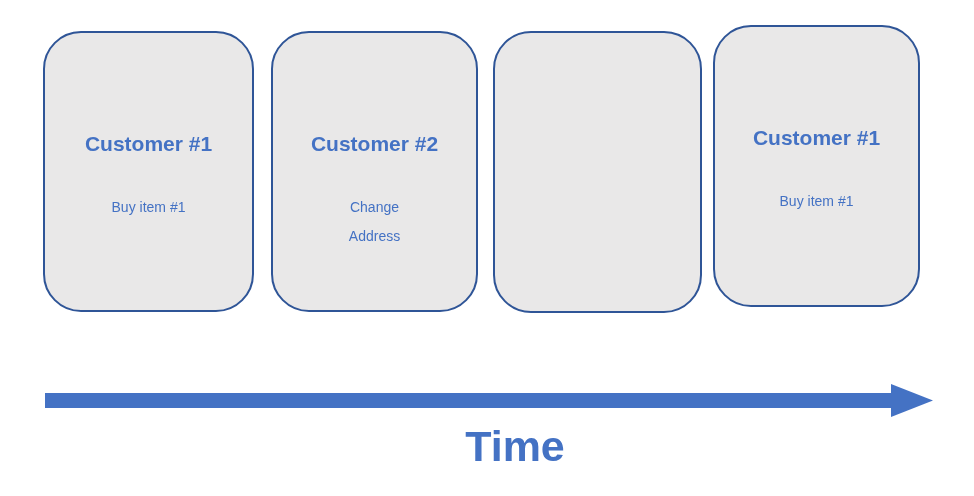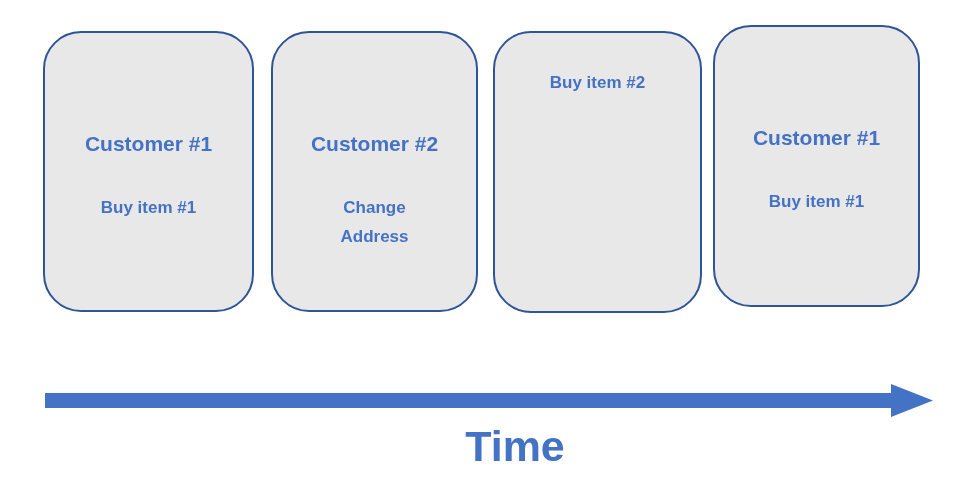--- a/index.html
+++ b/index.html
@@ -28,21 +28,21 @@
   .card-3{left:493px;top:31px;width:209px;height:282px;}
   .card-4{left:713px;top:25px;width:207px;height:282px;}
   .card-customer{
     margin-top:96px;
     font-size:21px;line-height:29px;font-weight:bold;
     color:var(--text-blue);
     text-align:center;
   }
   .card-action{
     margin-top:35px;
-    font-size:17px;line-height:29px;font-weight:bold;
+    font-size:14px;line-height:29px;font-weight:normal;
     color:var(--text-blue);
     white-space:pre-line;
   }
   .timeline-arrow{
     position:absolute;left:0;top:378px;width:974px;height:50px;
     display:block;
   }
   .timeline-label{
     position:absolute;left:0;top:422px;width:974px;
     text-align:center;
@@ -59,21 +59,20 @@
   <div class="card-action">Buy item #1</div>
 </div>
 
 <div class="card card-2">
   <div class="card-customer">Customer #2</div>
   <div class="card-action">Change
 Address</div>
 </div>
 
 <div class="card card-3">
-  <div class="card-action">Buy item #2</div>
 </div>
 
 <div class="card card-4">
   <div class="card-customer">Customer #1</div>
   <div class="card-action">Buy item #1</div>
 </div>
 
 <svg class="timeline-arrow" viewBox="0 0 974 50" xmlns="http://www.w3.org/2000/svg" aria-hidden="true">
   <rect x="45" y="15" width="848" height="15" fill="#4472c4"></rect>
   <polygon points="891,6 933,22.5 891,39" fill="#4472c4"></polygon>

